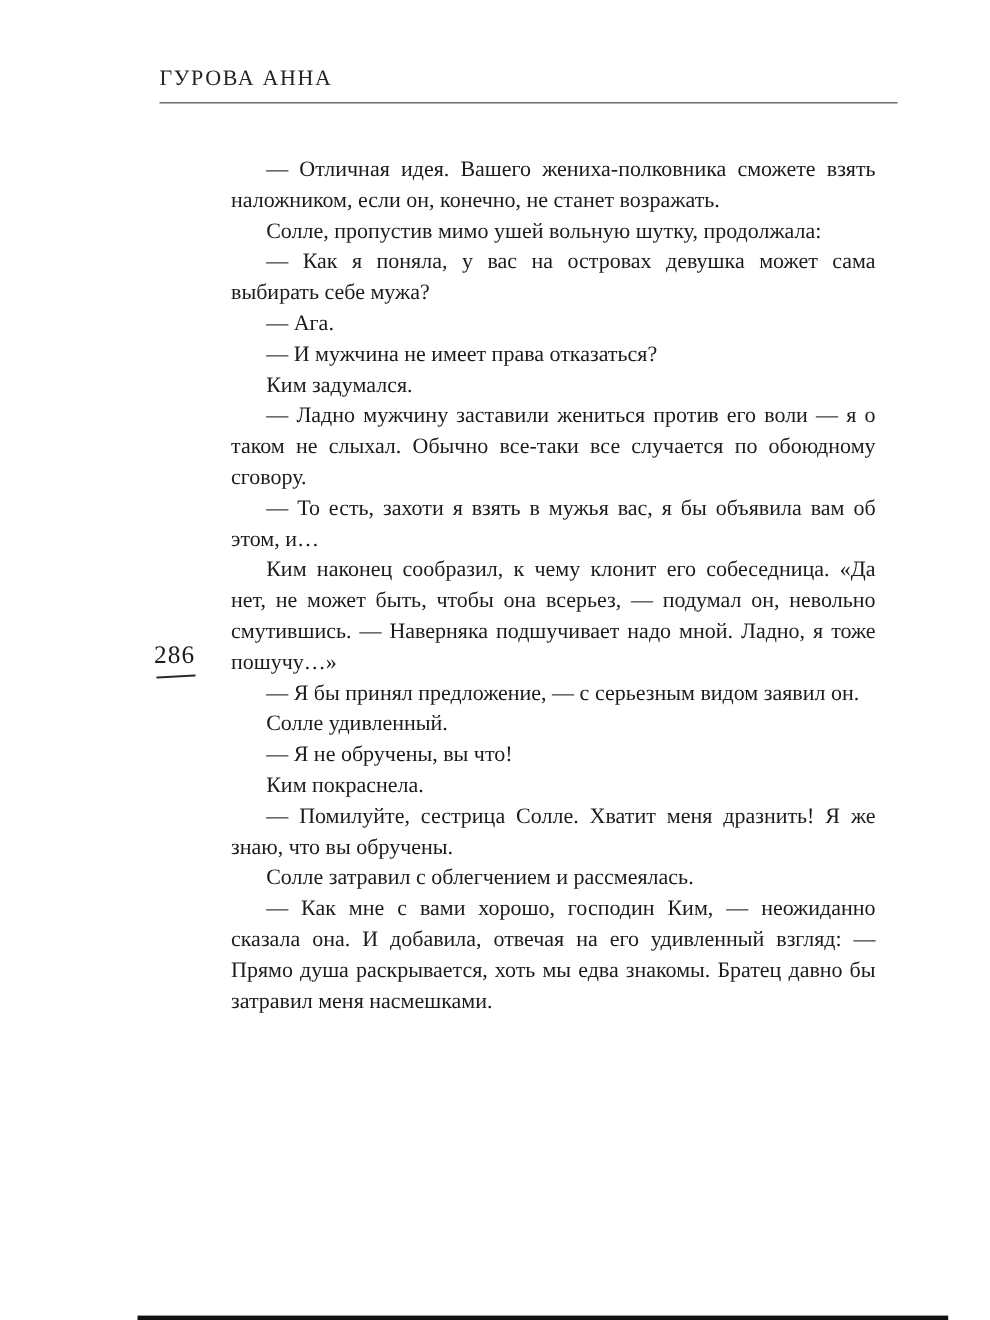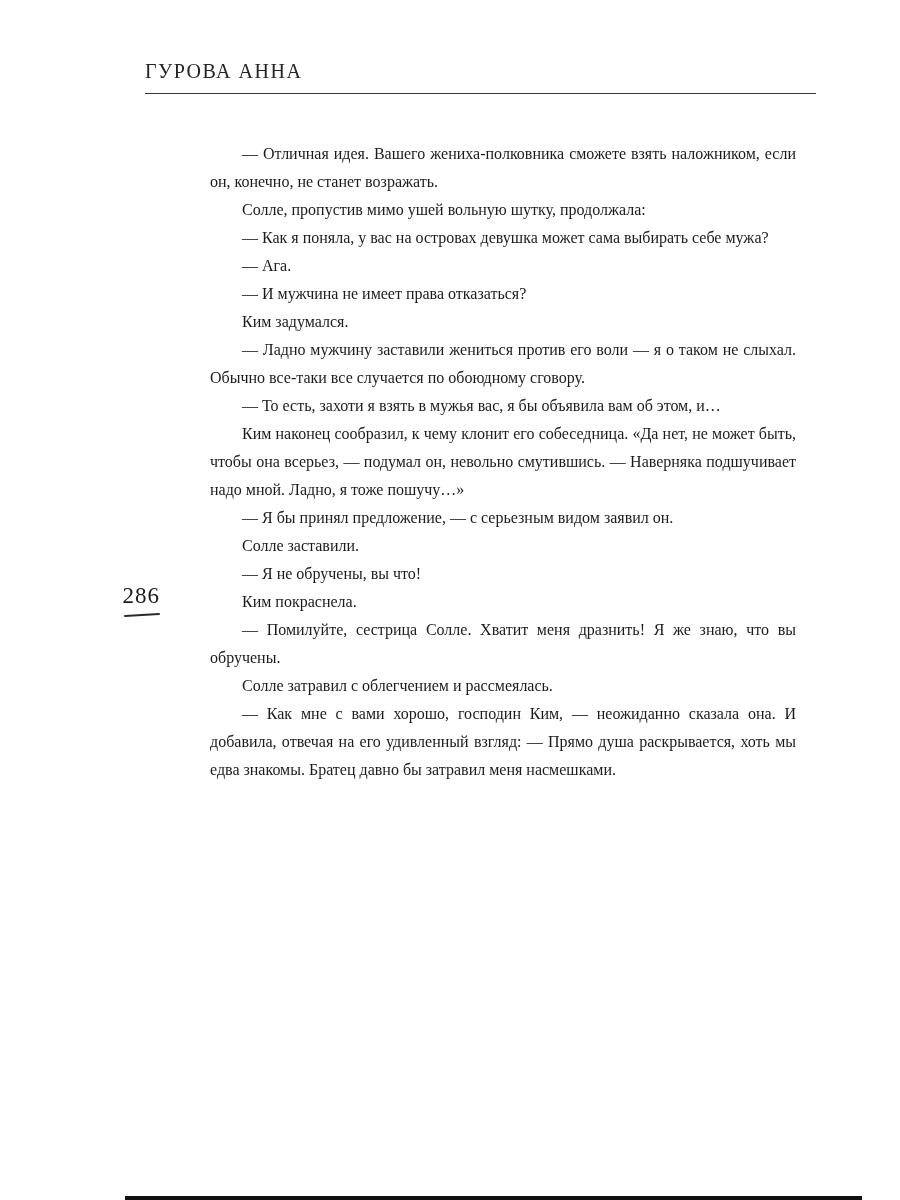--- a/index.html
+++ b/index.html
@@ -29,23 +29,23 @@
     color: #242424;
   }
   .header-rule {
     margin-top: 10px;
     width: 671px;
     height: 0;
     border-bottom: 1.4px solid #3a3a3a;
   }
   .page-number {
     position: absolute;
-    left: 92px;
+    left: 110px;
     top: 583px;
-    text-align: right;
+    text-align: left;
     font-family: Liberation Serif, serif;
   }
   .page-number-value {
     font-size: 23px;
     letter-spacing: 1px;
     color: #1b1b1b;
   }
   .page-number-underline {
     margin-top: 5px;
     margin-left: 2px;
@@ -57,21 +57,21 @@
   }
   .text-block {
     position: absolute;
     left: 180px;
     top: 140px;
     width: 586px;
   }
   .text-block p.para {
     margin: 0;
     padding: 0;
-    font-size: 16px;
+    font-size: 20px;
     line-height: 28px;
     text-align: justify;
     text-indent: 32px;
     color: #1b1b1b;
   }
   .bottom-edge {
     position: absolute;
     left: 95px;
     bottom: 0;
     width: 737px;
@@ -98,21 +98,21 @@
       <p class="para">— Отличная идея. Вашего жениха-полковника сможете взять наложником, если он, конечно, не станет возражать.</p>
       <p class="para">Солле, пропустив мимо ушей вольную шутку, продолжала:</p>
       <p class="para">— Как я поняла, у вас на островах девушка может сама выбирать себе мужа?</p>
       <p class="para">— Ага.</p>
       <p class="para">— И мужчина не имеет права отказаться?</p>
       <p class="para">Ким задумался.</p>
       <p class="para">— Ладно мужчину заставили жениться против его воли — я о таком не слыхал. Обычно все-таки все случается по обоюдному сговору.</p>
       <p class="para">— То есть, захоти я взять в мужья вас, я бы объявила вам об этом, и…</p>
       <p class="para">Ким наконец сообразил, к чему клонит его собеседница. «Да нет, не может быть, чтобы она всерьез, — подумал он, невольно смутившись. — Наверняка подшучивает надо мной. Ладно, я тоже пошучу…»</p>
       <p class="para">— Я бы принял предложение, — с серьезным видом заявил он.</p>
-      <p class="para">Солле заставили.</p>
+      <p class="para">Солле удивленный.</p>
       <p class="para">— Я не обручены, вы что!</p>
       <p class="para">Ким покраснела.</p>
       <p class="para">— Помилуйте, сестрица Солле. Хватит меня дразнить! Я же знаю, что вы обручены.</p>
       <p class="para">Солле затравил с облегчением и рассмеялась.</p>
       <p class="para">— Как мне с вами хорошо, господин Ким, — неожиданно сказала она. И добавила, отвечая на его удивленный взгляд: — Прямо душа раскрывается, хоть мы едва знакомы. Братец давно бы затравил меня насмешками.</p>
     </main>
 
   <div class="bottom-edge"></div>
 
 </div>

